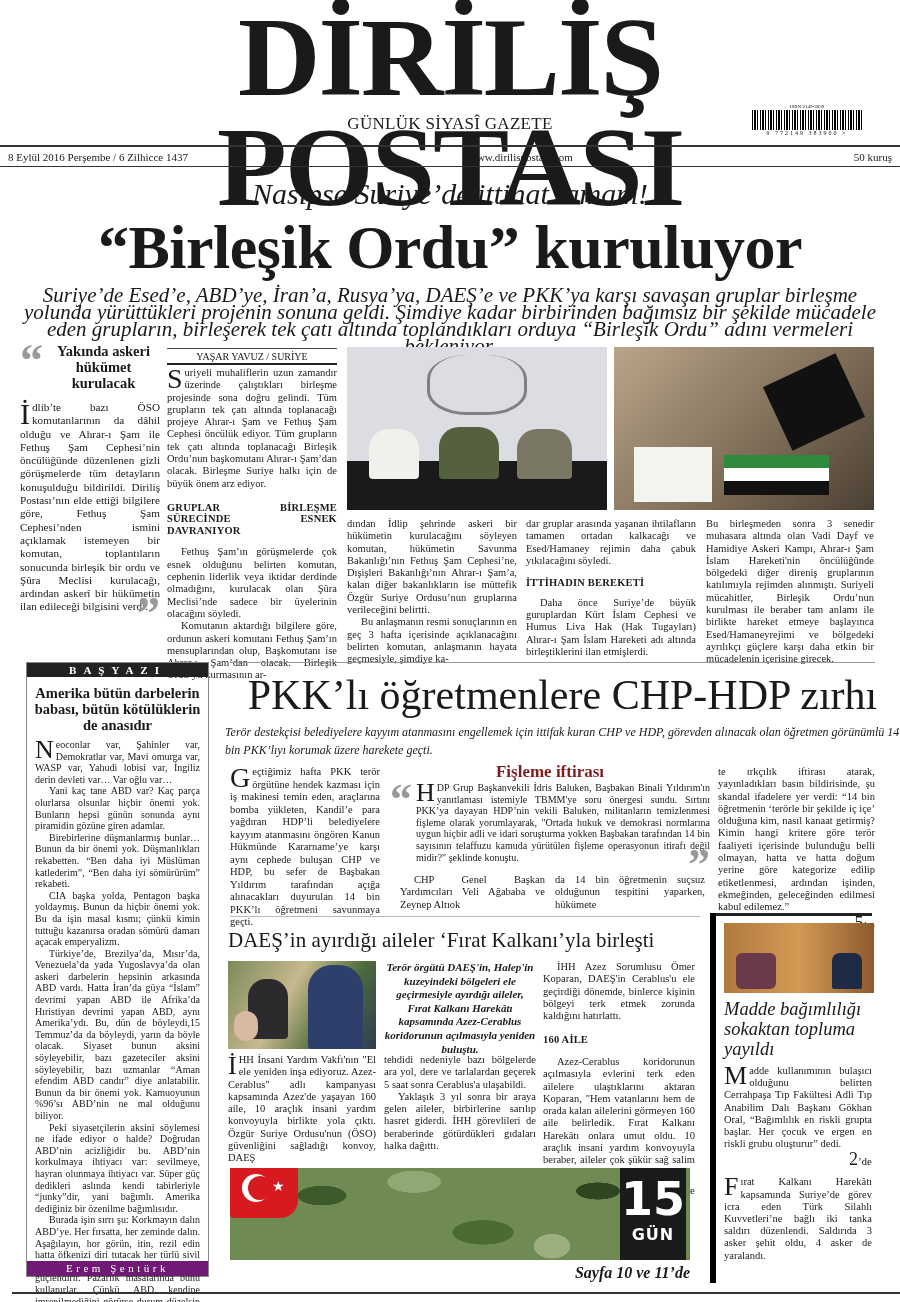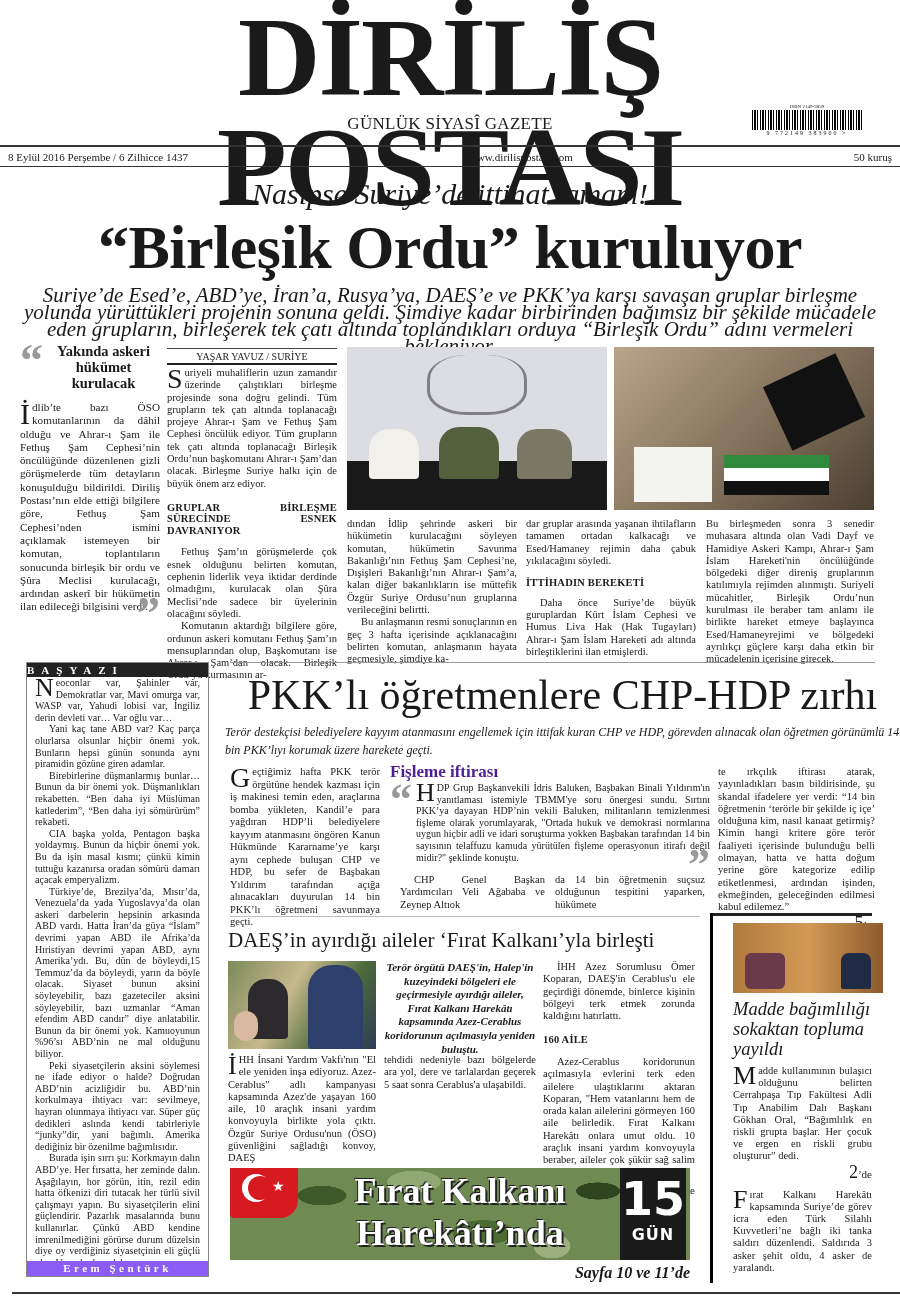--- a/index.html
+++ b/index.html
@@ -22,24 +22,24 @@
 .sq-title{font-weight:bold;font-size:14.5px;line-height:16px;text-align:center}
 .sq-body{font-size:11.5px;line-height:13.2px;margin-top:10px}
 .drop{float:left;font-size:30px;line-height:24px;margin-right:2px;margin-top:1px}
 .byline{left:167px;top:348px;width:170px;border-top:1px solid #444;border-bottom:2px solid #222;text-align:center;font-size:10px;padding:2px 0 1px}
 .subhead{font-weight:bold;font-size:10.5px;line-height:11.5px;letter-spacing:0.2px}
 .photo{background:#666;overflow:hidden}
 .h-rule{height:2px;background:#333}
 .thin-rule{height:1px;background:#666}
 .editorial{left:26px;top:662px;width:183px;height:1000px}
 .ed-box{position:absolute;left:0;top:0;width:183px;height:615px;border:1px solid #888}
-.ed-band{background:#222;color:#fff;font-weight:bold;letter-spacing:7px;font-size:11px;height:14px;line-height:14px}
+.ed-band{background:#222;color:#fff;text-align:center;font-weight:bold;letter-spacing:7px;font-size:11px;height:14px;line-height:14px}
 .ed-title{font-weight:bold;font-size:14.5px;line-height:16px;text-align:center;margin:8px 6px 6px}
 .ed-body{font-size:10px;line-height:11.6px;text-align:justify;padding:0 8px}
-.ed-author{background:#8b5cf6;color:#fff;text-align:center;font-weight:bold;letter-spacing:3.5px;font-size:11px;height:15px;line-height:15px;position:absolute;bottom:0;left:0;width:100%}
+.ed-author{background:#701a75;color:#fff;text-align:center;font-weight:normal;letter-spacing:3.5px;font-size:11px;height:15px;line-height:15px;position:absolute;bottom:0;left:0;width:100%}
 .pkk-title{left:225px;top:672px;width:675px;text-align:center;font-size:42px;line-height:46px}
 .pkk-deck{left:225px;top:723px;width:675px;text-align:left;font-style:italic;font-size:12px;line-height:18px}
 .daes-title{left:228px;top:928px;width:470px;font-size:21px;line-height:24px}
 .banner{left:230px;top:1168px;width:460px;height:92px;background:
 radial-gradient(ellipse 40px 16px at 20% 30%,#3f5a2a 60%,transparent 62%),
 radial-gradient(ellipse 50px 20px at 55% 70%,#4c6b33 60%,transparent 62%),
 radial-gradient(ellipse 36px 14px at 80% 25%,#2f4520 60%,transparent 62%),
 radial-gradient(ellipse 44px 18px at 40% 15%,#8fa874 60%,transparent 62%),
 radial-gradient(ellipse 30px 20px at 70% 85%,#9bb07e 60%,transparent 62%),
 #6f8a52;overflow:hidden}
@@ -122,20 +122,21 @@
   <div class="subhead" style="margin:10px 0 8px">İTTİHADIN BEREKETİ</div>
   <p style="text-indent:14px">Daha önce Suriye’de büyük guruplardan Kürt İslam Cephesi ve Humus Liva Hak (Hak Tugayları) Ahrar-ı Şam İslam Hareketi adı altında birleştiklerini ilan etmişlerdi.</p>
 </div>
 <div class="abs col" style="left:706px;top:518px;width:168px">
   <p>Bu birleşmeden sonra 3 senedir muhasara altında olan Vadi Dayf ve Hamidiye Askeri Kampı, Ahrar-ı Şam İslam Hareketi'nin öncülüğünde bölgedeki diğer direniş gruplarının katılımıyla rejimden alınmıştı. Suriyeli mücahitler, Birleşik Ordu’nun kurulması ile beraber tam anlamı ile birlikte hareket etmeye başlayınca Esed/Hamaneyrejimi ve bölgedeki ayrılıkçı güçlere karşı daha etkin bir mücadelenin içerisine girecek.</p>
 </div>
 
 <div class="abs editorial">
   <div class="ed-box">
     <div class="ed-band">BAŞYAZI</div>
+    <div class="ed-title">Amerika bütün darbelerin babası, bütün kötülüklerin de anasıdır</div>
     <div class="ed-body">
       <p><span class="drop" style="font-size:26px;line-height:20px">N</span><span>eoconlar var, Şahinler var, Demokratlar var, Mavi omurga var, WASP var, Yahudi lobisi var, İngiliz derin devleti var… Var oğlu var…</span></p>
       <p style="text-indent:14px">Yani kaç tane ABD var? Kaç parça olurlarsa olsunlar hiçbir önemi yok. Bunların hepsi günün sonunda aynı piramidin gözüne giren adamlar.</p>
       <p style="text-indent:14px">Birebirlerine düşmanlarmış bunlar… Bunun da bir önemi yok. Düşmanlıkları rekabetten. “Ben daha iyi Müslüman katlederim”, “Ben daha iyi sömürürüm” rekabeti.</p>
       <p style="text-indent:14px">CIA başka yolda, Pentagon başka yoldaymış. Bunun da hiçbir önemi yok. Bu da işin masal kısmı; çünkü kimin tuttuğu kazanırsa oradan sömürü damarı açacak emperyalizm.</p>
       <p style="text-indent:14px">Türkiye’de, Brezilya’da, Mısır’da, Venezuela’da yada Yugoslavya’da olan askeri darbelerin hepsinin arkasında ABD vardı. Hatta İran’da güya “İslam” devrimi yapan ABD ile Afrika’da Hıristiyan devrimi yapan ABD, aynı Amerika’ydı. Bu, dün de böyleydi,15 Temmuz’da da böyleydi, yarın da böyle olacak. Siyaset bunun aksini söyleyebilir, bazı gazeteciler aksini söyleyebilir, bazı uzmanlar “Aman efendim ABD candır” diye anlatabilir. Bunun da bir önemi yok. Kamuoyunun %96’sı ABD’nin ne mal olduğunu biliyor.</p>
       <p style="text-indent:14px">Peki siyasetçilerin aksini söylemesi ne ifade ediyor o halde? Doğrudan ABD’nin acizliğidir bu. ABD’nin korkulmaya ihtiyacı var: sevilmeye, hayran olunmaya ihtiyacı var. Süper güç dedikleri aslında kendi tabirleriyle “junky”dir, yani bağımlı. Amerika dediğiniz bir özenilme bağımlısıdır.</p>
       <p style="text-indent:14px">Burada işin sırrı şu: Korkmayın dalın ABD’ye. Her fırsatta, her zeminde dalın. Aşağılayın, hor görün, itin, rezil edin hatta öfkenizi diri tutacak her türlü sivil çalışmayı yapın. Bu siyasetçilerin elini güçlendirir. Pazarlık masalarında bunu kullanırlar. Çünkü ABD kendine imrenilmediğini görürse durum düzelsin diye oy verdiğiniz siyasetçinin eli güçlü olur. Uyanık olun; dalın…</p>
     </div>
     <div class="ed-author">Erem Şentürk</div>
@@ -145,21 +146,21 @@
 <div class="abs thin-rule" style="left:230px;top:662px;width:645px;background:#999"></div>
 <div class="abs h-rule" style="left:12px;top:1292px;width:888px;background:#333"></div>
 
 <div class="abs pkk-title">PKK’lı öğretmenlere CHP-HDP zırhı</div>
 <div class="abs pkk-deck">Terör destekçisi belediyelere kayyım atanmasını engellemek için ittifak kuran CHP ve HDP, görevden alınacak olan öğretmen görünümlü 14 bin PKK’lıyı korumak üzere harekete geçti.</div>
 <div class="abs col" style="left:230px;top:766px;width:150px;font-size:10.5px;line-height:12.5px">
   <span class="drop" style="font-size:28px;line-height:22px">G</span>
   <span>eçtiğimiz hafta  PKK terör örgütüne hendek kazması için iş makinesi temin eden, araçlarına bomba yükleten, Kandil’e para yağdıran HDP’li belediyelere kayyım atanmasını öngören Kanun Hükmünde Kararname’ye karşı aynı cephede buluşan CHP ve HDP, bu sefer de Başbakan Yıldırım tarafından açığa alınacakları duyurulan 14 bin PKK’lı öğretmeni savunmaya geçti.</span>
 </div>
 <div class="abs" style="left:390px;top:762px;width:320px">
-  <div style="text-align:left;font-weight:bold;font-size:17px;color:#4c1d95">Fişleme iftirası</div>
+  <div style="text-align:center;font-weight:bold;font-size:17px;color:#7f1d1d">Fişleme iftirası</div>
   <div style="display:flex">
     <span class="quote-mark" style="font-size:44px">“</span>
     <div class="col" style="font-size:10px;line-height:11.6px;flex:1;margin-left:4px">
       <span class="drop" style="font-size:26px;line-height:20px">H</span>
       <span>DP Grup Başkanvekili İdris Baluken, Başbakan Binali Yıldırım'ın yanıtlaması istemiyle TBMM'ye soru önergesi sundu. Sırtını PKK’ya dayayan HDP’nin vekili Baluken, militanların temizlenmesi fişleme olarak yorumlayarak, "Ortada hukuk ve demokrasi normlarına uygun hiçbir adli ve idari soruşturma yokken Başbakan tarafından 14 bin sayısının telaffuzu kamuda yürütülen fişleme operasyonun itirafı değil midir?" şeklinde konuştu.</span>
     </div>
   </div>
   <div class="quote-mark" style="text-align:right;margin-top:-16px;font-size:44px">”</div>
 </div>
 <div class="abs col" style="left:400px;top:874px;width:145px">
@@ -182,46 +183,43 @@
   <div style="position:absolute;left:80px;top:4px;width:55px;height:84px;border-radius:24px 24px 4px 4px;background:#2e3f6b"></div>
   <div style="position:absolute;left:6px;top:50px;width:24px;height:30px;border-radius:12px;background:#d9b9a0"></div>
 </div>
 <div class="abs col" style="left:228px;top:1054px;width:148px;font-size:10.5px;line-height:12.3px">
   <span class="drop" style="font-size:26px;line-height:21px">İ</span>
   <span>HH İnsani Yardım Vakfı'nın "El ele yeniden inşa ediyoruz. Azez-Cerablus" adlı kampanyası kapsamında Azez'de yaşayan 160 aile, 10 araçlık insani yardım konvoyuyla birlikte yola çıktı. Özgür Suriye Ordusu'nun (ÖSO) güvenliğini sağladığı konvoy, DAEŞ</span>
 </div>
 <div class="abs" style="left:384px;top:961px;width:152px;text-align:center;font-weight:bold;font-style:italic;font-size:11px;line-height:13.6px">Terör örgütü DAEŞ'in, Halep'in kuzeyindeki bölgeleri ele geçirmesiyle ayırdığı aileler, Fırat Kalkanı Harekâtı kapsamında Azez-Cerablus koridorunun açılmasıyla yeniden buluştu.</div>
 <div class="abs col" style="left:384px;top:1054px;width:152px">
   <p>tehdidi nedeniyle bazı bölgelerde ara yol, dere ve tarlalardan geçerek 5 saat sonra Cerablus'a ulaşabildi.</p>
+  <p style="text-indent:14px">Yaklaşık 3 yıl sonra bir araya gelen aileler, birbirlerine sarılıp hasret giderdi. İHH görevlileri de beraberinde götürdükleri gıdaları halka dağıttı.</p>
 </div>
 <div class="abs col" style="left:543px;top:961px;width:152px">
   <p style="text-indent:14px">İHH Azez Sorumlusu Ömer Koparan, DAEŞ'in Cerablus'u ele geçirdiği dönemde, binlerce kişinin bölgeyi terk etmek zorunda kaldığını hatırlattı.</p>
   <div class="subhead" style="margin:12px 0 10px">160 AİLE</div>
   <p style="text-indent:14px">Azez-Cerablus koridorunun açılmasıyla evlerini terk eden ailelere ulaştıklarını aktaran Koparan, "Hem vatanlarını hem de orada kalan ailelerini görmeyen 160 aile belirledik. Fırat Kalkanı Harekâtı onlara umut oldu. 10 araçlık insani yardım konvoyuyla beraber, aileler çok şükür sağ salim ulaştı." dedi.</p>
   <div class="pgref"><span>3</span><small>’te</small></div>
 </div>
 
 <div class="abs banner">
   <div class="flag">
     <div class="cres"></div>
       <div class="cres2"></div>
       <div class="star">★</div>
   </div>
-  <div class="banner-text">
-    <div>Fırat Kalkanı</div>
-    <div>Harekâtı’nda</div>
-  </div>
   <div class="gun-box">
     <div class="gun-num">15</div>
     <div class="gun-lbl">GÜN</div>
   </div>
 </div>
 <div class="abs" style="left:230px;top:1264px;width:460px;text-align:right;font-size:16px;font-weight:bold;font-style:italic">Sayfa 10 ve 11’de</div>
 
-<div class="abs right-box" style="border-left:3px solid #000000;padding-left:20px;height:370px">
+<div class="abs right-box" style="border-left:6px solid #000000;padding-left:8px;height:370px">
   <div class="photo" style="width:150px;height:70px;margin-top:10px;background:linear-gradient(90deg,#b07a3e,#d39a55 50%,#8d5a2e)">
     <div style="position:relative;left:12px;top:30px;width:40px;height:36px;background:#6b3a4a;border-radius:6px"></div>
     <div style="position:relative;left:108px;top:-6px;width:30px;height:36px;background:#1f2a44;border-radius:8px 8px 2px 2px"></div>
   </div>
   <div class="r-title" style="margin-top:6px">Madde bağımlılığı sokaktan topluma yayıldı</div>
   <div class="r-body" style="margin-top:6px">
     <span class="drop" style="font-size:26px;line-height:20px">M</span>
     <span>adde kullanımının bulaşıcı olduğunu belirten Cerrahpaşa Tıp Fakültesi Adli Tıp Anabilim Dalı Başkanı Gökhan Oral, “Bağımlılık en riskli grupta başlar. Her çocuk ve ergen en riskli grubu oluşturur” dedi.</span>
   </div>
   <div class="pgref"><span>2</span><small>’de</small></div>

